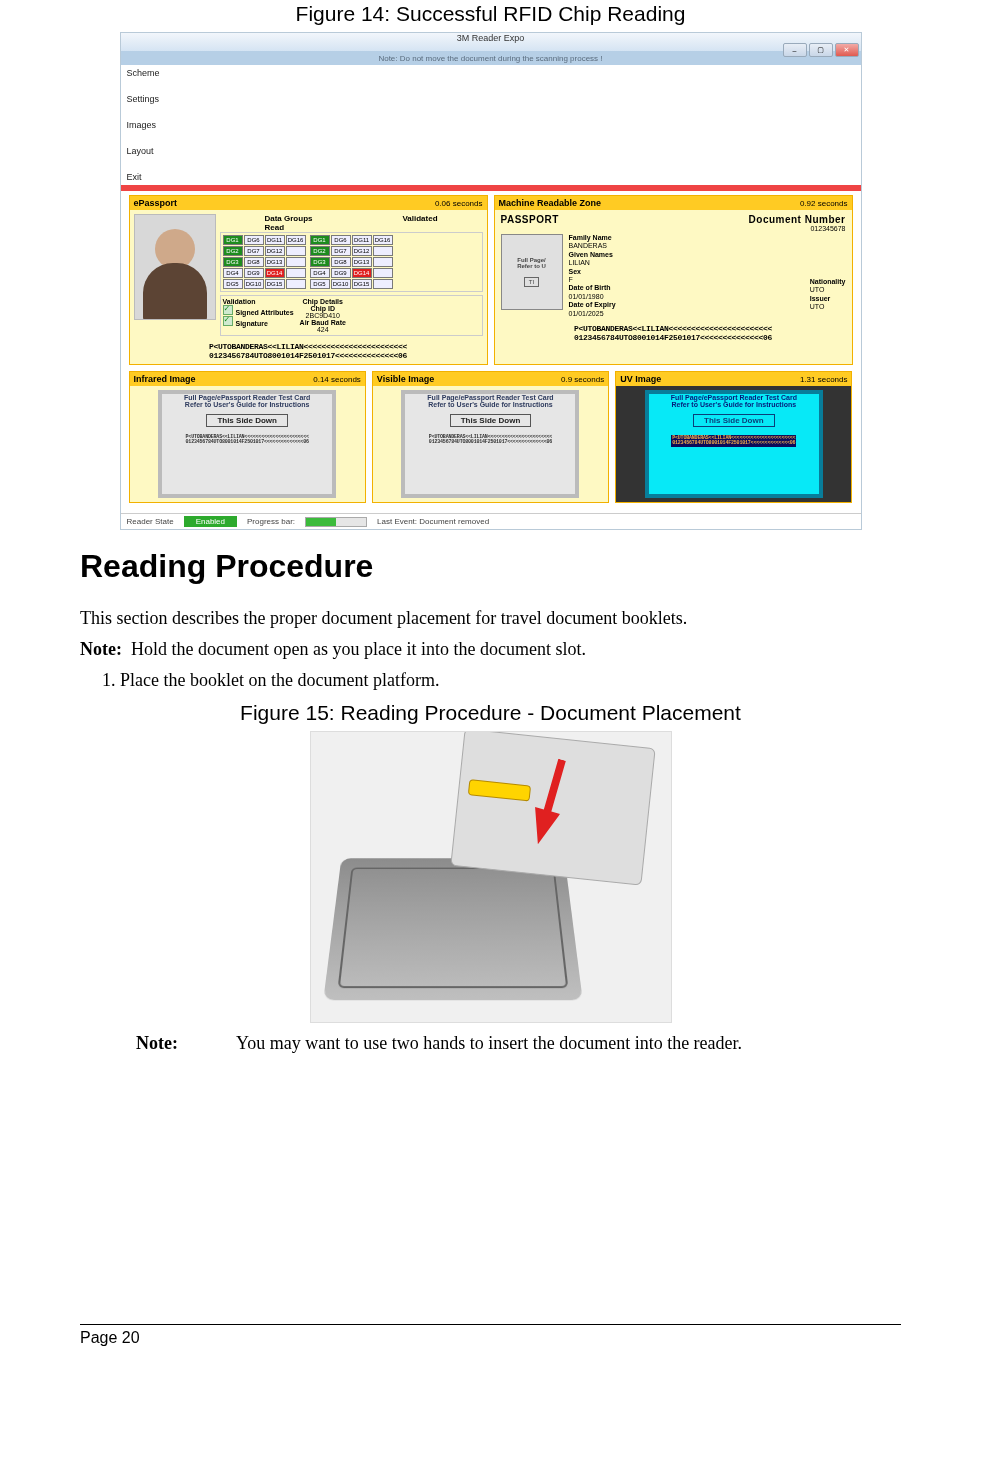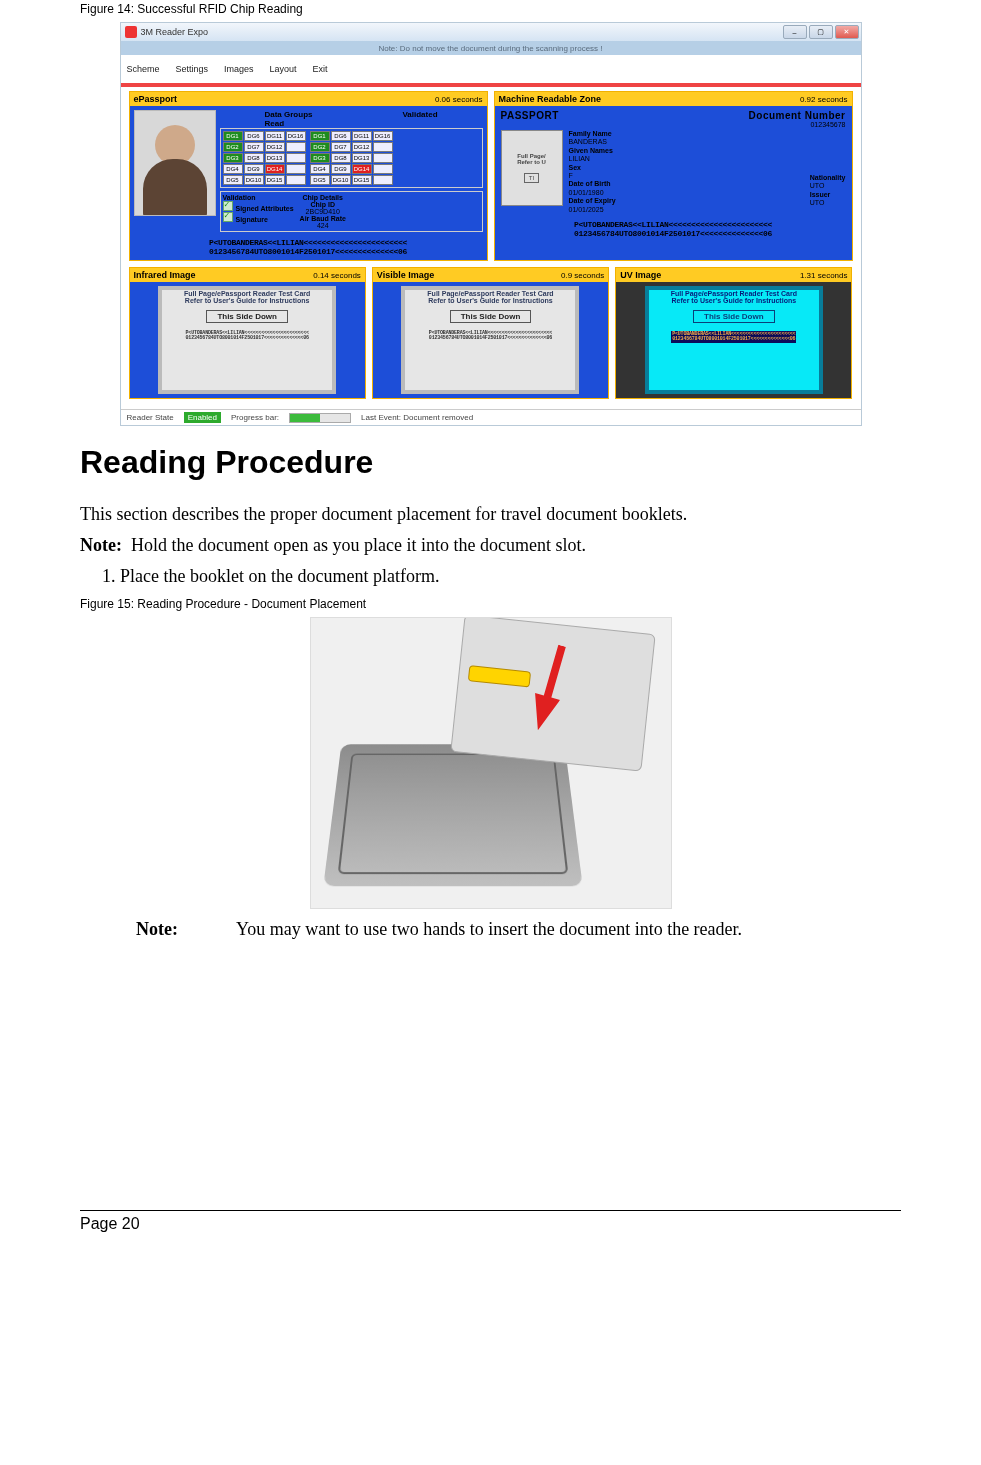--- a/index.html
+++ b/index.html
@@ -8,39 +8,41 @@
     font-family: "Times New Roman", serif;
     background: #fff;
     color: #000;
     width: 981px;
   }
   .page {
     padding: 0 80px 40px 80px;
   }
   .figure-caption {
     font-family: Arial, Helvetica, sans-serif;
-    font-size: 12px;
+    text-align: center;
+    font-size: 21px;
     margin: 2px 0 6px 0;
   }
 
   
   .reader-frame {
     width: 740px;
     margin: 0 auto 18px auto;
     border: 1px solid #b9cad8;
     font-family: Arial, Helvetica, sans-serif;
     font-size: 8px;
     background: #fff;
   }
   .titlebar {
     display: flex;
     align-items: center;
     background: linear-gradient(#f2f6fb,#d5e4f3);
     height: 18px;
     padding: 0 2px;
+    flex-direction: column;
   }
   .titlebar .icon {
     width: 12px; height:12px;
     background: #e33;
     margin: 0 4px 0 2px;
     border-radius: 2px;
   }
   .titlebar .title { font-size: 9px; color:#333; }
   .winbtns { margin-left:auto; display:flex; gap:2px;}
   .winbtn {
@@ -53,31 +55,32 @@
   }
   .winbtn.close{ background: linear-gradient(#f2aaa6,#e05a50); color:#fff;}
   .bluebar {
     background:#b6cfe6;
     height:14px;
     display:flex;align-items:center;justify-content:center;
     font-size:8px;color:#5a6c7e;
   }
   .menubar {
     display:flex;gap:16px;
-    padding:9px 6px;
+    padding:3px 6px;
     font-size:9px;color:#222;
-    border-bottom:4px solid #ef4444;
+    border-bottom:6px solid #ef4444;
+    flex-direction:column;
   }
 
   .panel-area{ padding:4px 8px 4px 8px; }
 
   
   .panel {
     border:1px solid #f2b100;
-    background:#1d4ed8;
+    background:#fef9c3;
     margin-bottom:6px;
   }
   .panel-head{
     display:flex;align-items:center;
     background:#ffcb23;
     height:14px;padding:0 4px;
     font-size:9px;
   }
   .panel-head .pname{font-weight:bold;}
   .panel-head .ptime{ margin-left:auto;font-size:8px;}
@@ -143,21 +146,21 @@
     display:flex;flex-direction:column;align-items:center;
     font-size:7px;font-weight:bold;color:#2e3b5e;text-align:center;
   }
   .card .tsd{margin-top:6px;border:1px solid #555;padding:1px 10px;font-size:8px;font-weight:bold;color:#222;}
   .card .mrzfoot{margin-top:8px;font-family:"Courier New",monospace;font-size:5px;letter-spacing:-0.2px;color:#333;line-height:1.0;}
   .card.uv{background:#07e9f7;color:#071b7a;border-color:#087d9a;}
   .card.uv .tsd{border-color:#0a3f7a;color:#0a3f7a;}
   .card.uv .mrzfoot{background:#0b0b5a;color:#f0aa4a;padding:1px;}
 
   .statusbar{display:flex;align-items:center;gap:10px;padding:2px 6px;border-top:1px solid #ccc;font-size:8px;color:#444;}
-  .statusbar .enabled{background:#2daa2d;color:#fff;padding:1px 4px;}
+  .statusbar .enabled{background:#2daa2d;color:#fff;padding:1px 12px;}
   .statusbar .pbar{display:inline-block;width:60px;height:8px;border:1px solid #aaa;vertical-align:middle;background:linear-gradient(to right,#3cbb3c 0 50%, #e6e6e6 50%);}
 
   
   h2.section {
     font-family: Arial, Helvetica, sans-serif;
     font-size: 32px; font-weight:bold;
     margin: 14px 0 6px 0;
   }
   p.body { font-size:18px; margin:23px 0 10px 0; }
   p.note-line { font-size:18px; margin:4px 0 10px 0; }

